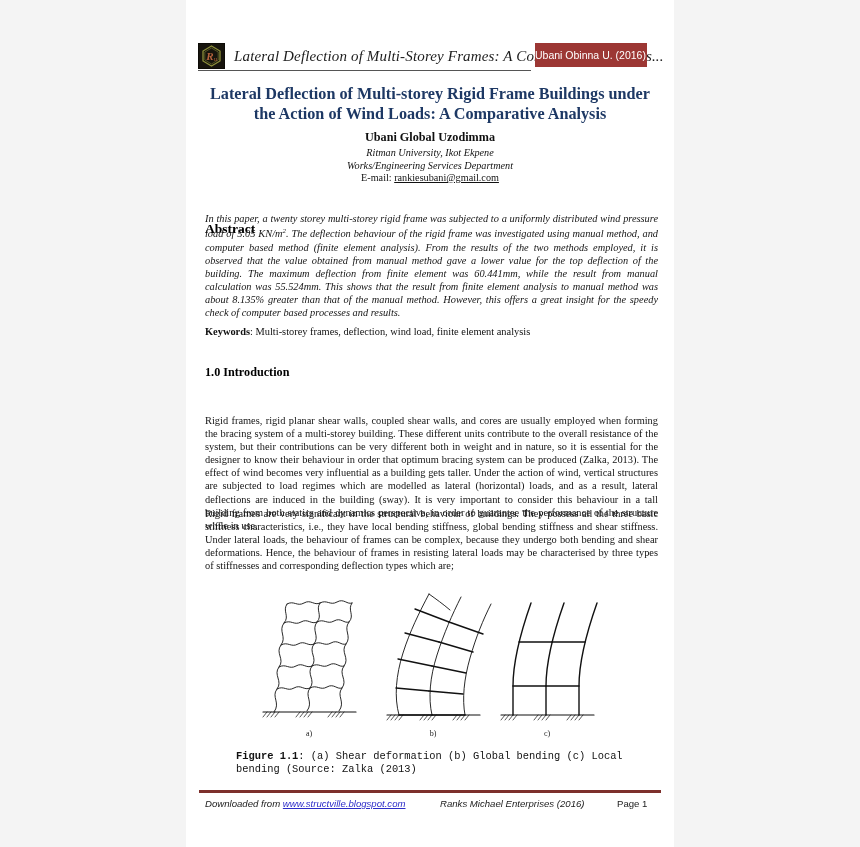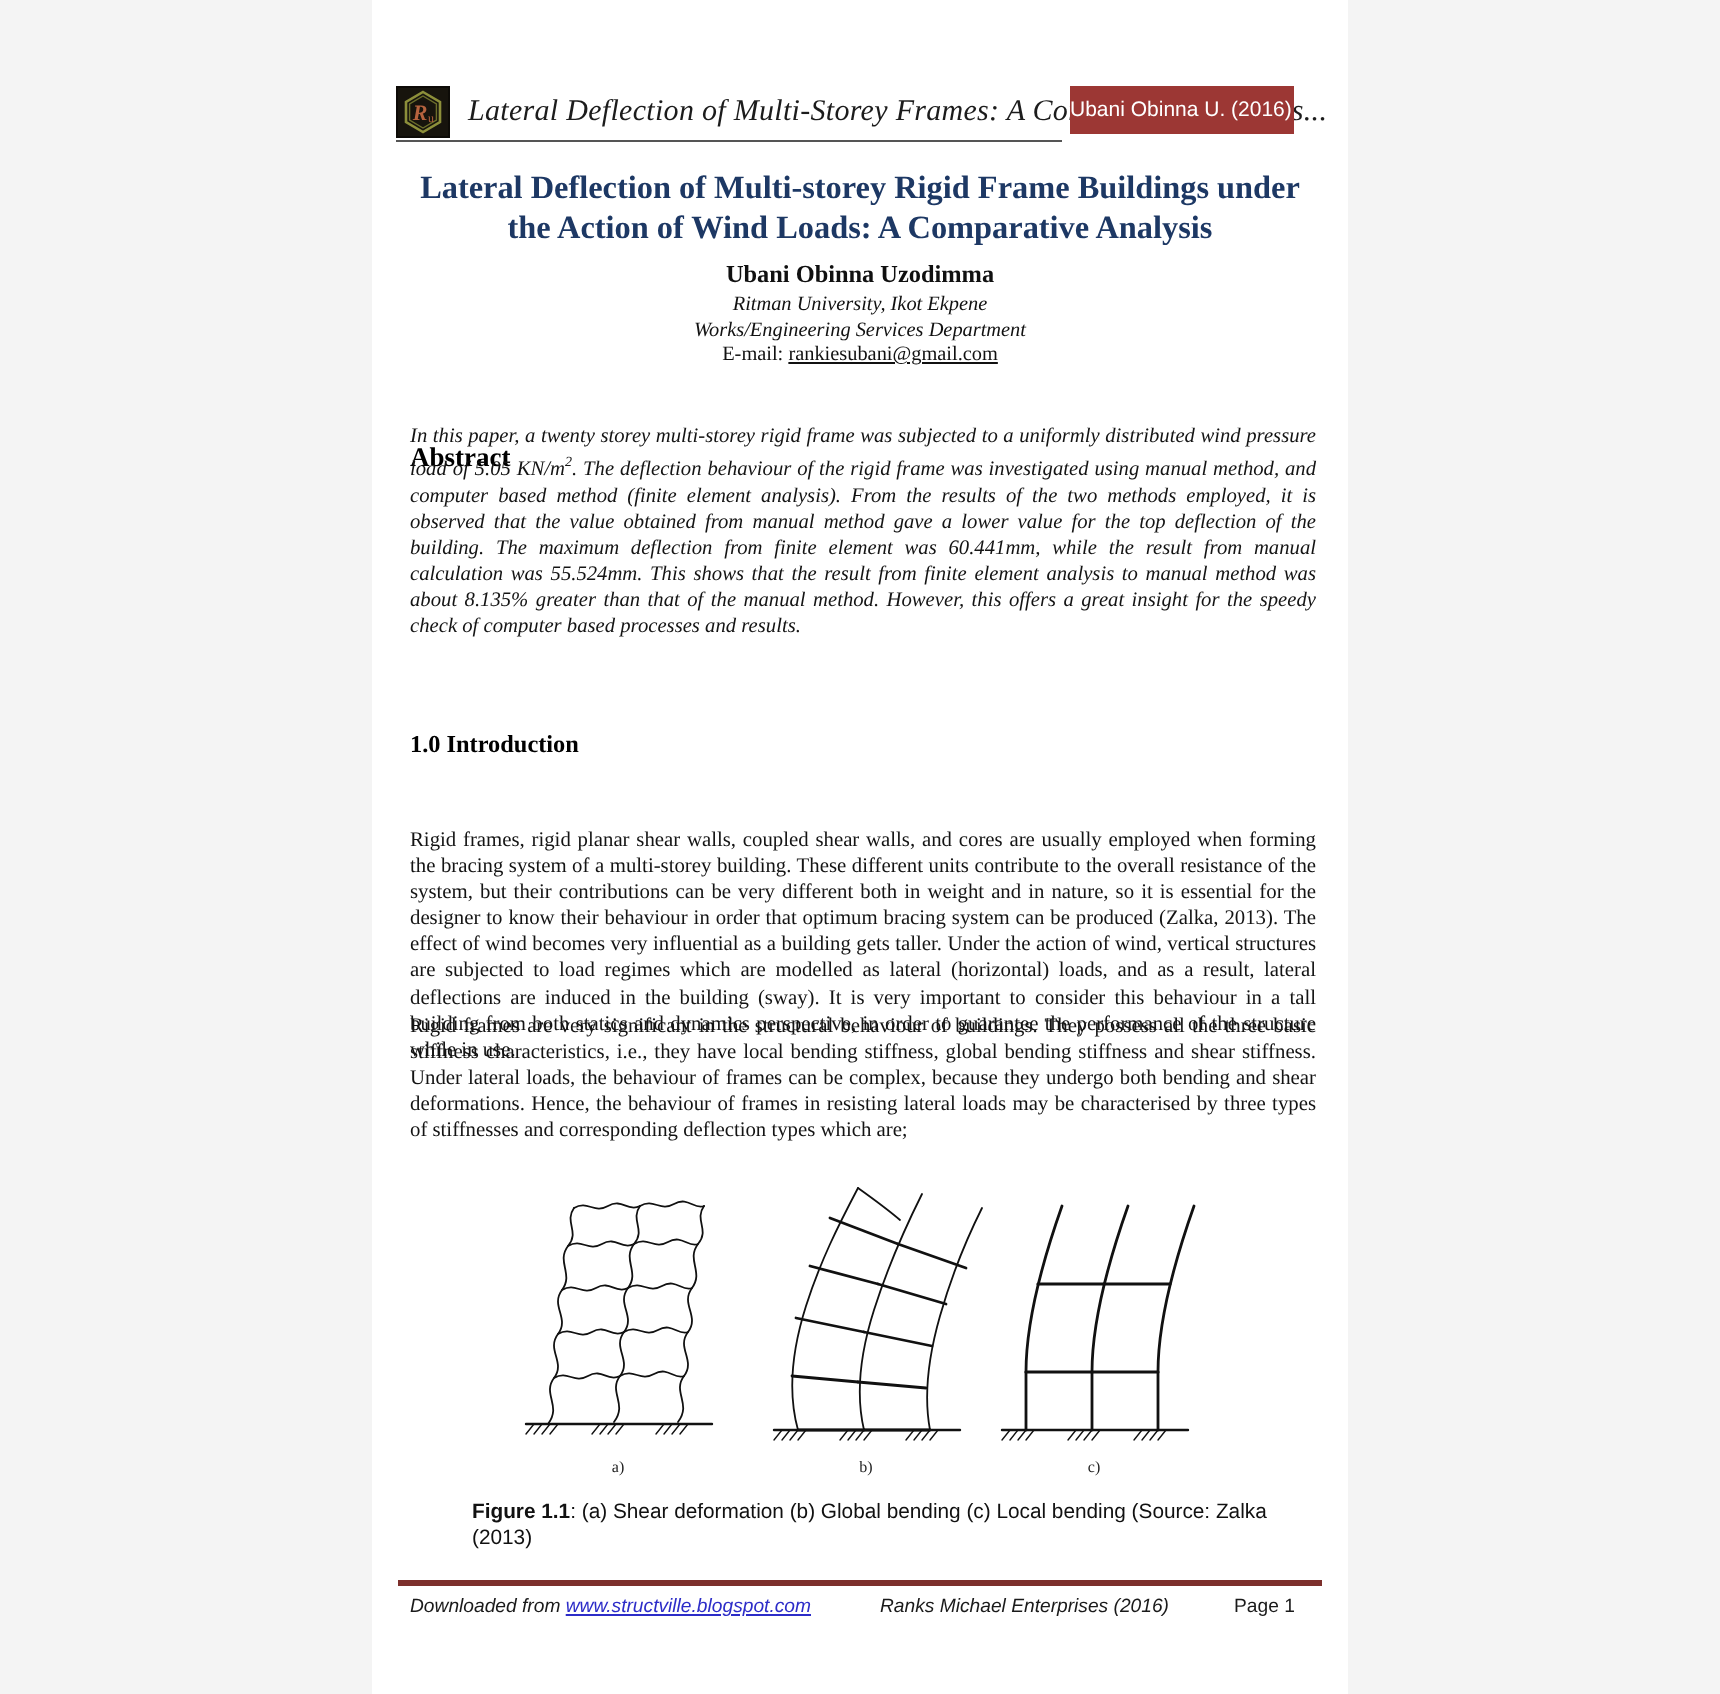--- a/index.html
+++ b/index.html
@@ -193,21 +193,21 @@
     width: 359px;
     height: 157px;
     background: #ffffff;
   }
   .figure-box svg { display: block; }
   .figure-caption {
     position: absolute;
     left: 236px;
     top: 750px;
     width: 400px;
-    font-family: Liberation Sans, sans-serif;
+    font-family: Liberation Mono, monospace;
     font-size: 10.4px;
     line-height: 13.2px;
     color: #111111;
   }
   .figure-caption b { font-weight: bold; }
 
   
   .footer-rule {
     position: absolute;
     left: 199px;
@@ -253,38 +253,41 @@
         <text x="16.5" y="17" font-family="Liberation Serif, serif" font-size="6" fill="#b6633e" text-anchor="middle">u</text>
       </svg>
     </div>
     <div class="runhead-title">Lateral Deflection of Multi-Storey Frames: A Comparative Analysis...</div>
     <div class="runhead-badge">Ubani Obinna U. (2016)</div>
   </div>
   <div class="runhead-rule"></div>
 
   <div class="doc-title">Lateral Deflection of Multi-storey Rigid Frame Buildings under the Action of Wind Loads: A Comparative Analysis</div>
 
-  <div class="author">Ubani Obinna Uzodimma</div>
+  <div class="author">Ubani Global Uzodimma</div>
 
   <div class="affil">
     <div>Ritman University, Ikot Ekpene</div>
     <div>Works/Engineering Services Department</div>
   </div>
 
   <div class="email-line">
     <span>E-mail:</span>
     <span class="email-link">rankiesubani@gmail.com</span>
   </div>
 
   <div class="sec-head" id="abstract-heading">Abstract</div>
 
   <div class="abstract-body">
     <span>In this paper, a twenty storey multi-storey rigid frame was subjected to a uniformly distributed wind pressure load of 5.05 KN/m</span><sup>2</sup><span>. The deflection behaviour of the rigid frame was investigated using manual method, and computer based method (finite element analysis). From the results of the two methods employed, it is observed that the value obtained from manual method gave a lower value for the top deflection of the building. The maximum deflection from finite element was 60.441mm, while the result from manual calculation was 55.524mm. This shows that the result from finite element analysis to manual method was about 8.135% greater than that of the manual method. However, this offers a great insight for the speedy check of computer based processes and results.</span>
   </div>
 
+  <div class="keywords">
+    <b>Keywords</b><span>: </span><span>Multi-storey frames, deflection, wind load, finite element analysis</span>
+  </div>
 
   <div class="sec-head" id="intro-heading">1.0 Introduction</div>
 
   <div class="para" id="intro-para-1">Rigid frames, rigid planar shear walls, coupled shear walls, and cores are usually employed when forming the bracing system of a multi-storey building. These different units contribute to the overall resistance of the system, but their contributions can be very different both in weight and in nature, so it is essential for the designer to know their behaviour in order that optimum bracing system can be produced (Zalka, 2013).  The effect of wind becomes very influential as a building gets taller. Under the action of wind, vertical structures are subjected to load regimes which are modelled as lateral (horizontal) loads, and as a result, lateral deflections are induced in the building (sway). It is very important to consider this behaviour in a tall building from both statics and dynamics perspective, in order to guarantee the performance of the structure while in use.</div>
 
   <div class="para" id="intro-para-2">Rigid frames are very significant in the structural behaviour of buildings. They possess all the three basic stiffness characteristics, i.e., they have local bending stiffness, global bending stiffness and shear stiffness. Under lateral loads, the behaviour of frames can be complex, because they undergo both bending and shear deformations. Hence, the behaviour of frames in resisting lateral loads may be characterised by three types of stiffnesses and corresponding deflection types which are;</div>
 
   <div class="figure-box">
     <svg width="359" height="157" viewBox="0 0 359 157">
       <g stroke="#111" fill="none" stroke-width="0.9" stroke-linecap="round">

